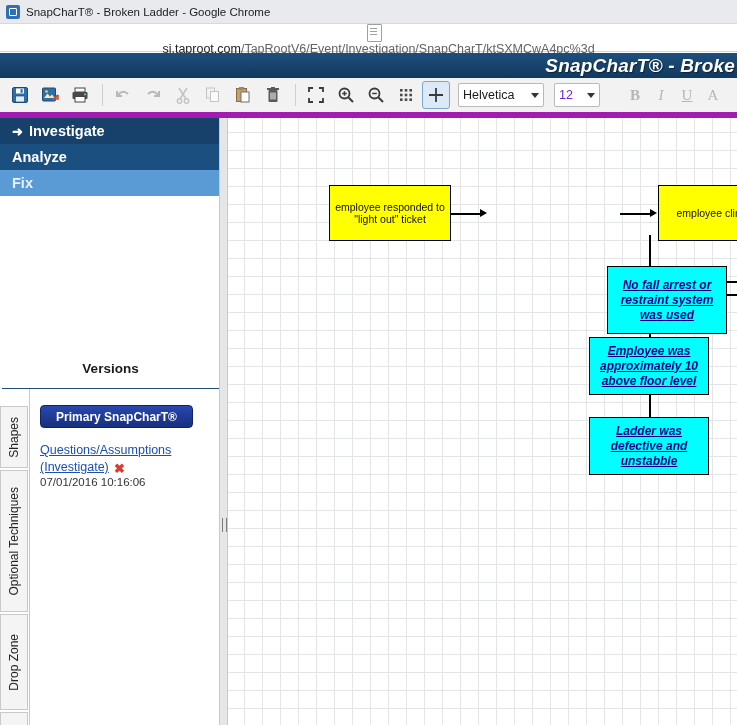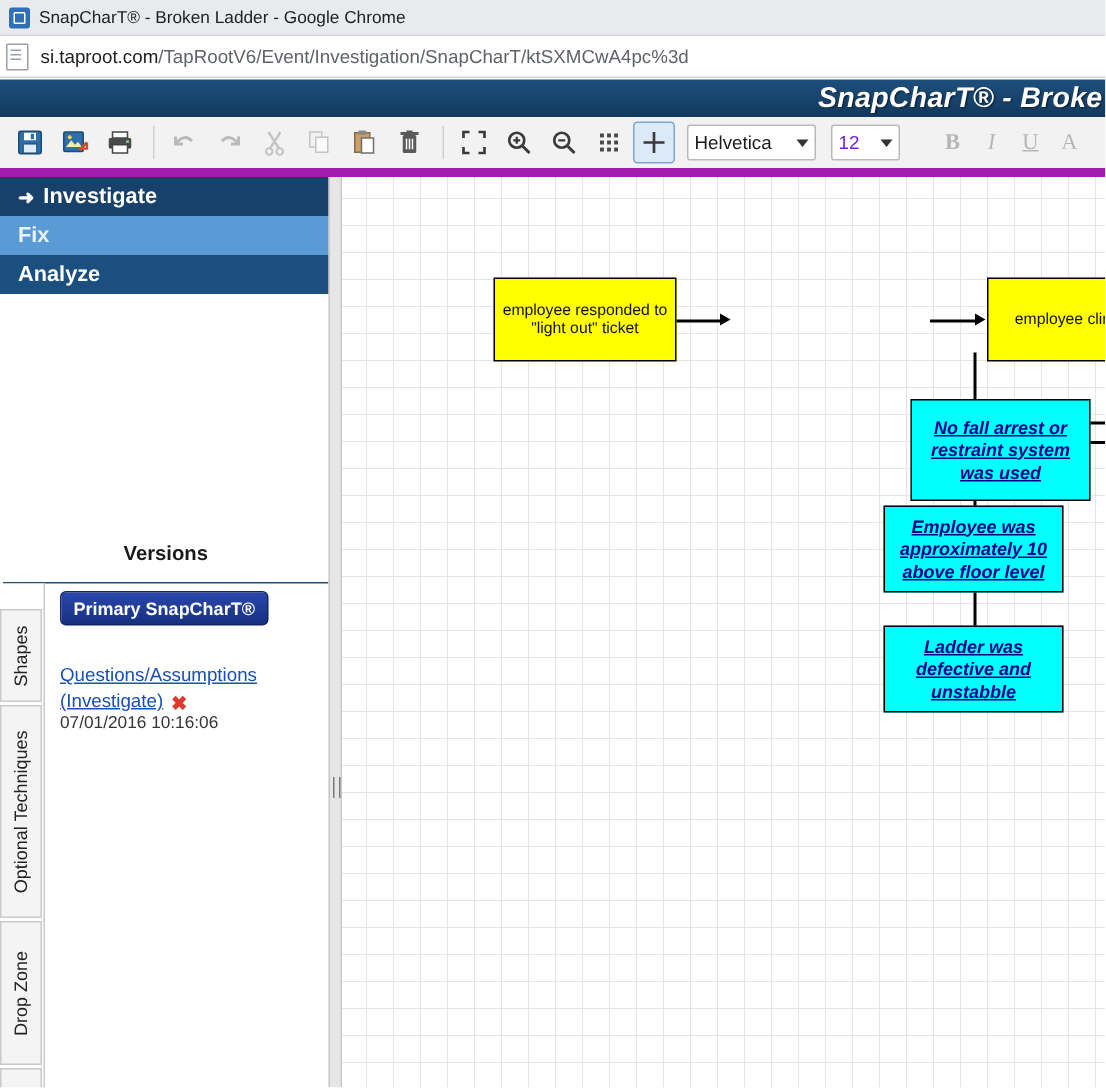--- a/index.html
+++ b/index.html
@@ -53,21 +53,22 @@
 
   .browser-urlbar {
     position: absolute;
     left: 0; top: 24px;
     width: 737px; height: 28px;
     background: #ffffff;
     border-bottom: 1px solid #cfd2d6;
     display: flex;
     align-items: center;
     box-sizing: border-box;
-    padding-left: 4px;
+    padding-left: 20px;
+    flex-direction: column;
   }
   .page-doc-icon {
     width: 13px; height: 16px;
     margin-right: 8px;
     border: 1px solid #9aa0a6;
     border-radius: 1px;
     background: #fff;
     position: relative;
     flex: 0 0 auto;
   }
@@ -231,22 +232,22 @@
   }
   .versions-rule {
     position: absolute;
     left: 2px; top: 270px;
     width: 217px; height: 1px;
     background: #1f4e79;
   }
 
   .primary-chart-btn {
     position: absolute;
-    left: 40px; top: 276px;
-    width: 139px; height: 23px;
+    left: 40px; top: 287px;
+    width: 153px; height: 23px;
     background: #1f3d99;
     background: linear-gradient(#2a47ad, #16307f);
     border: 1px solid #0f2566;
     border-radius: 4px;
     color: #ffffff;
     font-size: 12px;
     font-weight: bold;
     display: flex;
     align-items: center;
     justify-content: center;
@@ -546,25 +547,25 @@
     <div class="fmt-btn fmt-underline">U</div>
     <div class="fmt-btn fmt-a">A</div>
   </div>
 
   <div class="leftpanel">
 
     <div class="nav-item nav-investigate">
       <span class="nav-arrow">➜</span>
       <span>Investigate</span>
     </div>
+    <div class="nav-item nav-analyze">
+      <span>Analyze</span>
+    </div>
     <div class="nav-item nav-fix">
       <span>Fix</span>
-    </div>
-    <div class="nav-item nav-analyze">
-      <span>Analyze</span>
     </div>
 
     <div class="versions-label">Versions</div>
     <div class="versions-rule"></div>
 
     <div class="primary-chart-btn">Primary SnapCharT®</div>
 
     <div class="qa-link">Questions/Assumptions</div>
     <div class="qa-link2">(Investigate)</div>
     <div class="qa-delete">✖</div>

